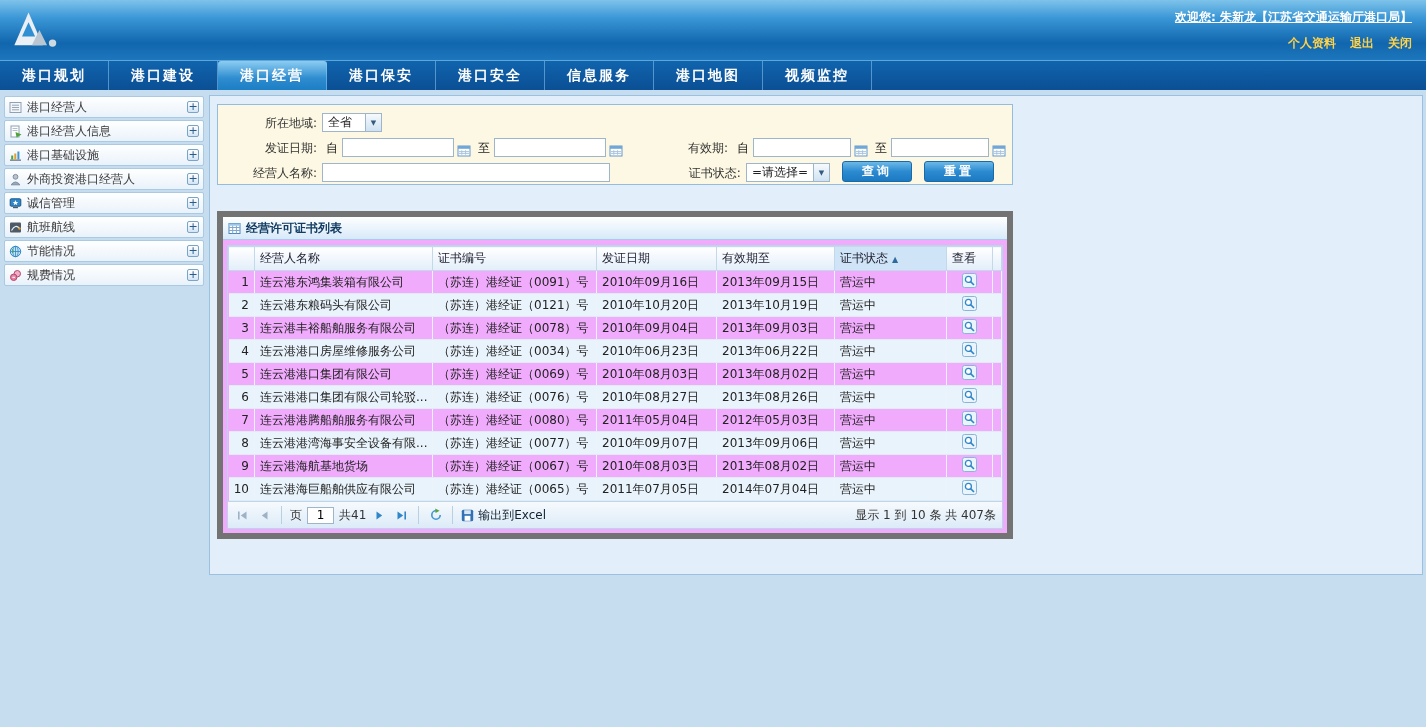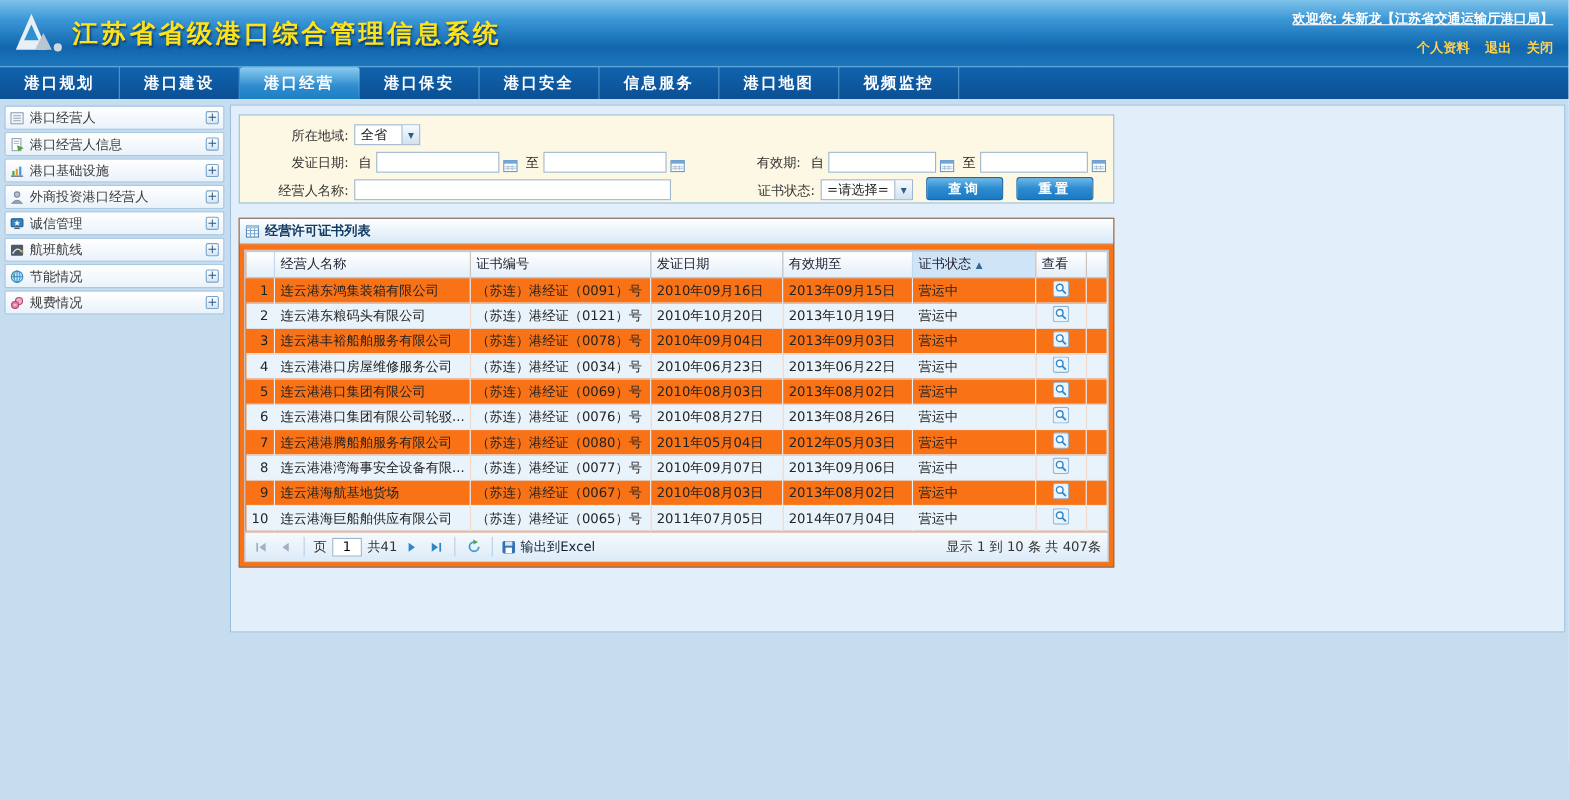--- a/index.html
+++ b/index.html
@@ -64,21 +64,21 @@
               display:flex; align-items:center; justify-content:center; font-size:7px; color:#345a7d; }
   .mini { margin:0 3px; cursor:pointer; }
   .sep-txt { margin:0 4px; white-space:nowrap; }
   .btn {
     width:70px; height:21px; margin-left:12px; border:1px solid #1a6aa8; border-radius:3px;
     background:linear-gradient(#6cb9e8,#2b8ad0 50%,#1b7ac2); color:#fff; font-weight:bold; letter-spacing:3px;
     display:inline-flex; align-items:center; justify-content:center; cursor:pointer;
   }
   .btn:last-child { margin-right:15px; }
   
-  .panel { width:796px; margin-top:13px; border:1px solid #737373; background:#f97316; }
+  .panel { width:796px; margin-top:26px; border:6px solid #737373; background:#f0abfc; }
   .panel-hd { height:23px; background:linear-gradient(#feffff,#d7e9f8); border-bottom:1px solid #aacbe6;
               display:flex; align-items:center; gap:5px; padding:0 5px; }
   .panel-title { font-weight:bold; color:#123c63; }
   .grid-box { margin:5px 4px 4px 4px; border:1px solid #bcd4e8; }
   table.grid { border-collapse:collapse; width:100%; table-layout:fixed; font-size:12px; }
   .grid th {
     height:24px; background:linear-gradient(#ffffff,#e2eef9); border:1px solid #c3d8ea;
     font-weight:normal; text-align:left; padding:0 5px; color:#223; white-space:nowrap; overflow:hidden; cursor:pointer;
   }
   .grid th.sorted { background:#cfe4f6; }
@@ -104,21 +104,20 @@
 
 <div class="header">
   <span class="logo icon">
     <svg width="48" height="44" viewBox="0 0 44 40">
       <polygon points="4,34 17,4 30,34" fill="#e9eff5"></polygon>
       <polygon points="17,13 23,26 11,26" fill="#2f8fd2"></polygon>
       <polygon points="20,34 27,20 34,34" fill="#b9c6d2"></polygon>
       <circle cx="39" cy="32" r="3.4" fill="#cfd8e0"></circle>
     </svg>
   </span>
-  <span class="app-title">江苏省省级港口综合管理信息系统</span>
   <div class="header-right">
     <div class="welcome">欢迎您: 朱新龙【江苏省交通运输厅港口局】</div>
     <div class="hlinks"><a class="hlink">个人资料</a><a class="hlink">退出</a><a class="hlink">关闭</a></div>
   </div>
 </div>
 
 <div class="nav">
     <div class="nav-tab">港口规划</div>
     <div class="nav-tab">港口建设</div>
     <div class="nav-tab active">港口经营</div>

